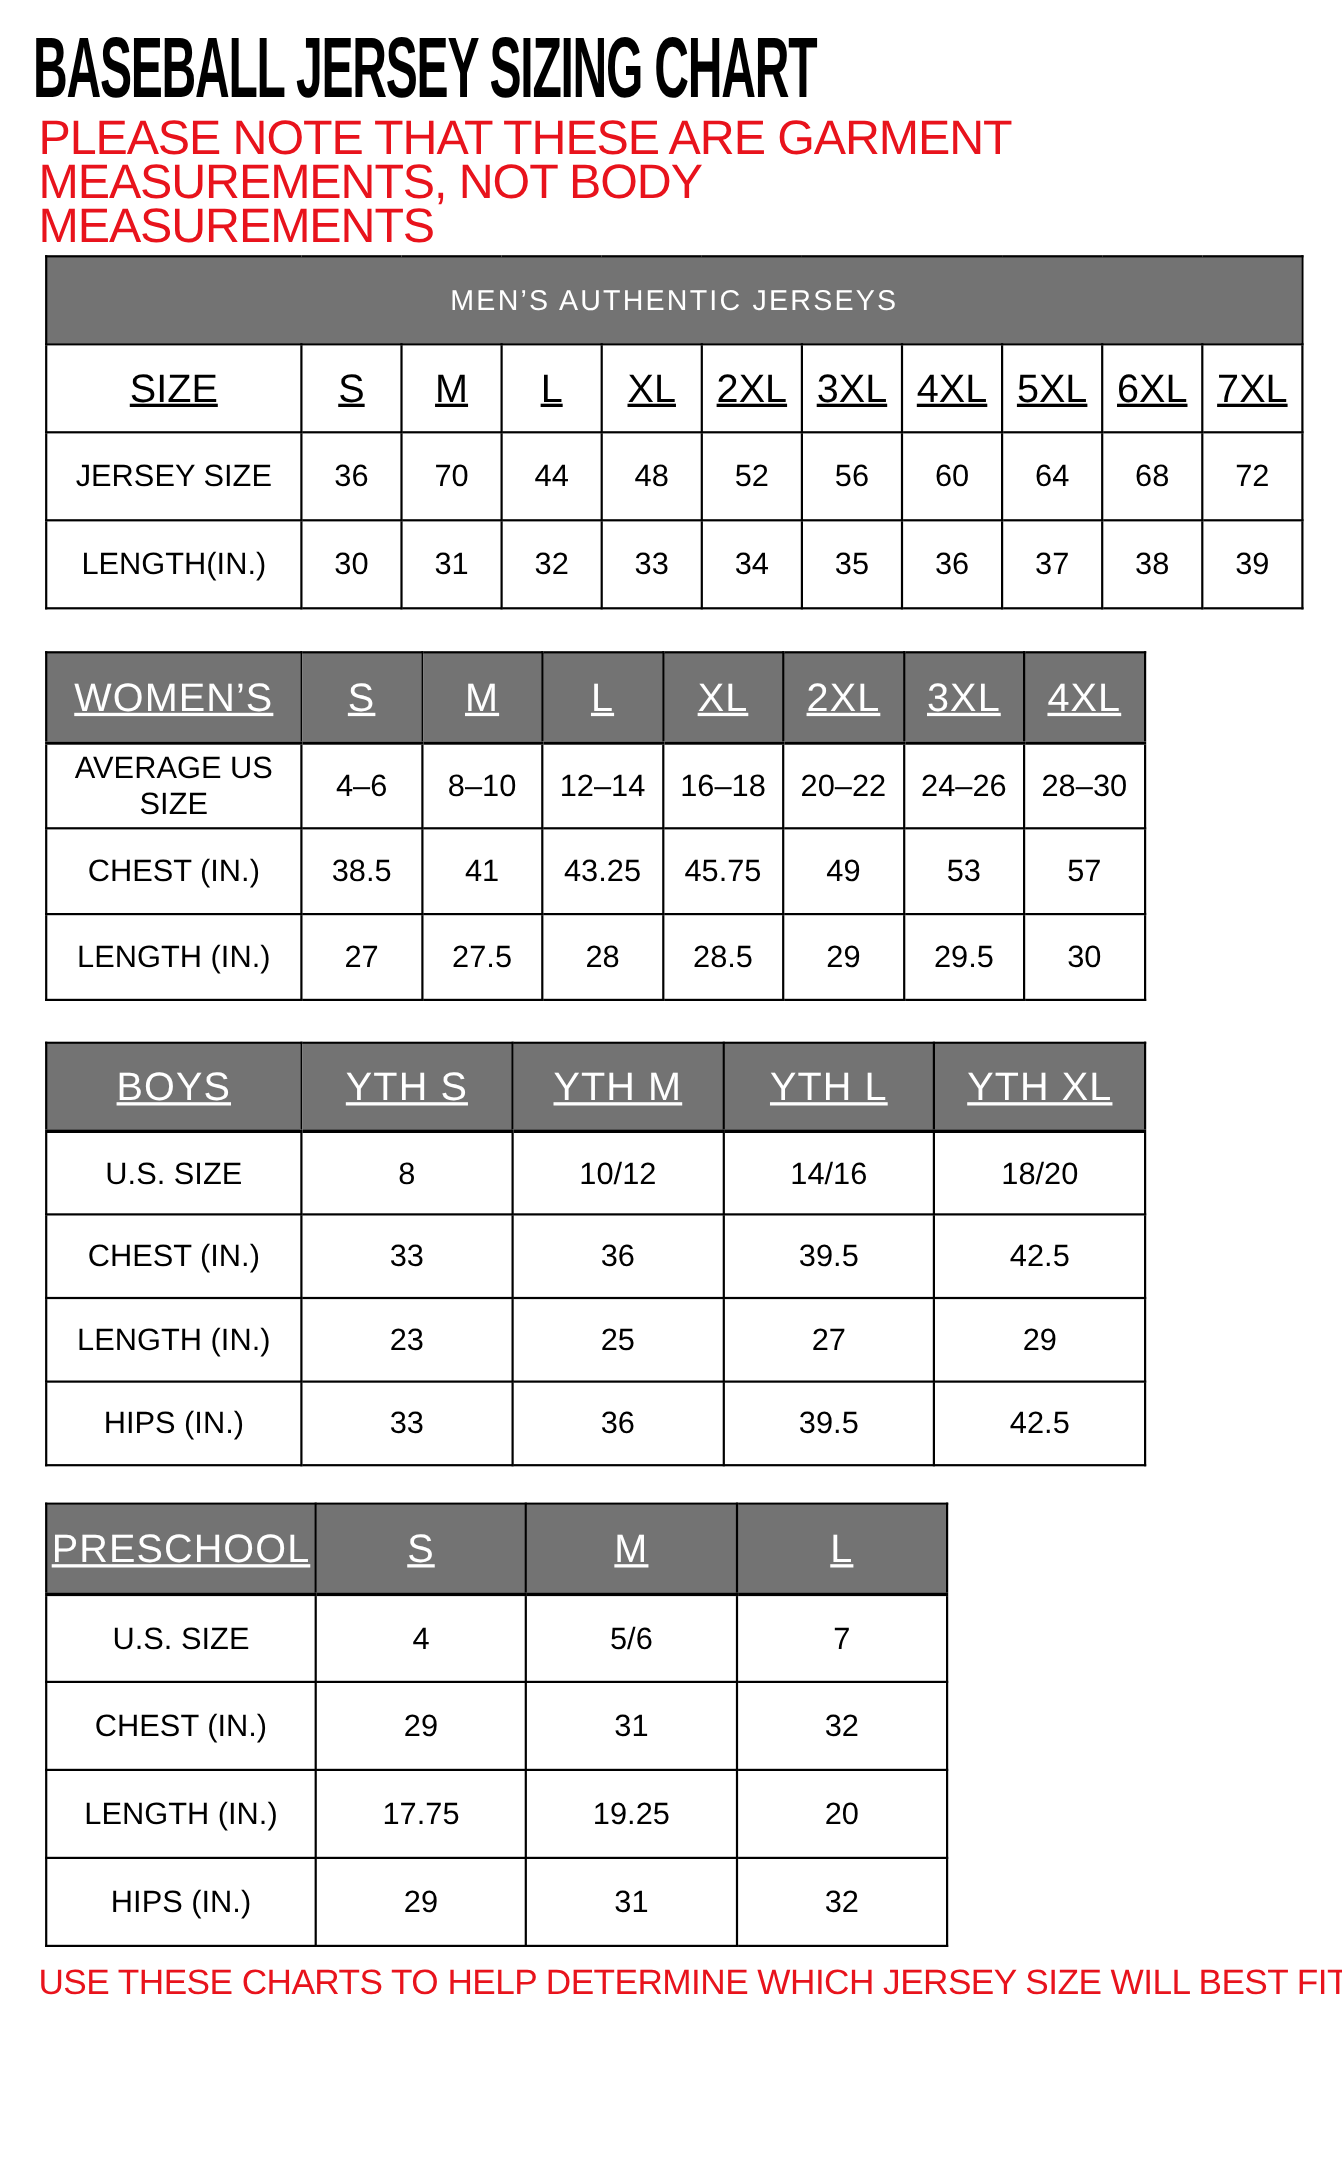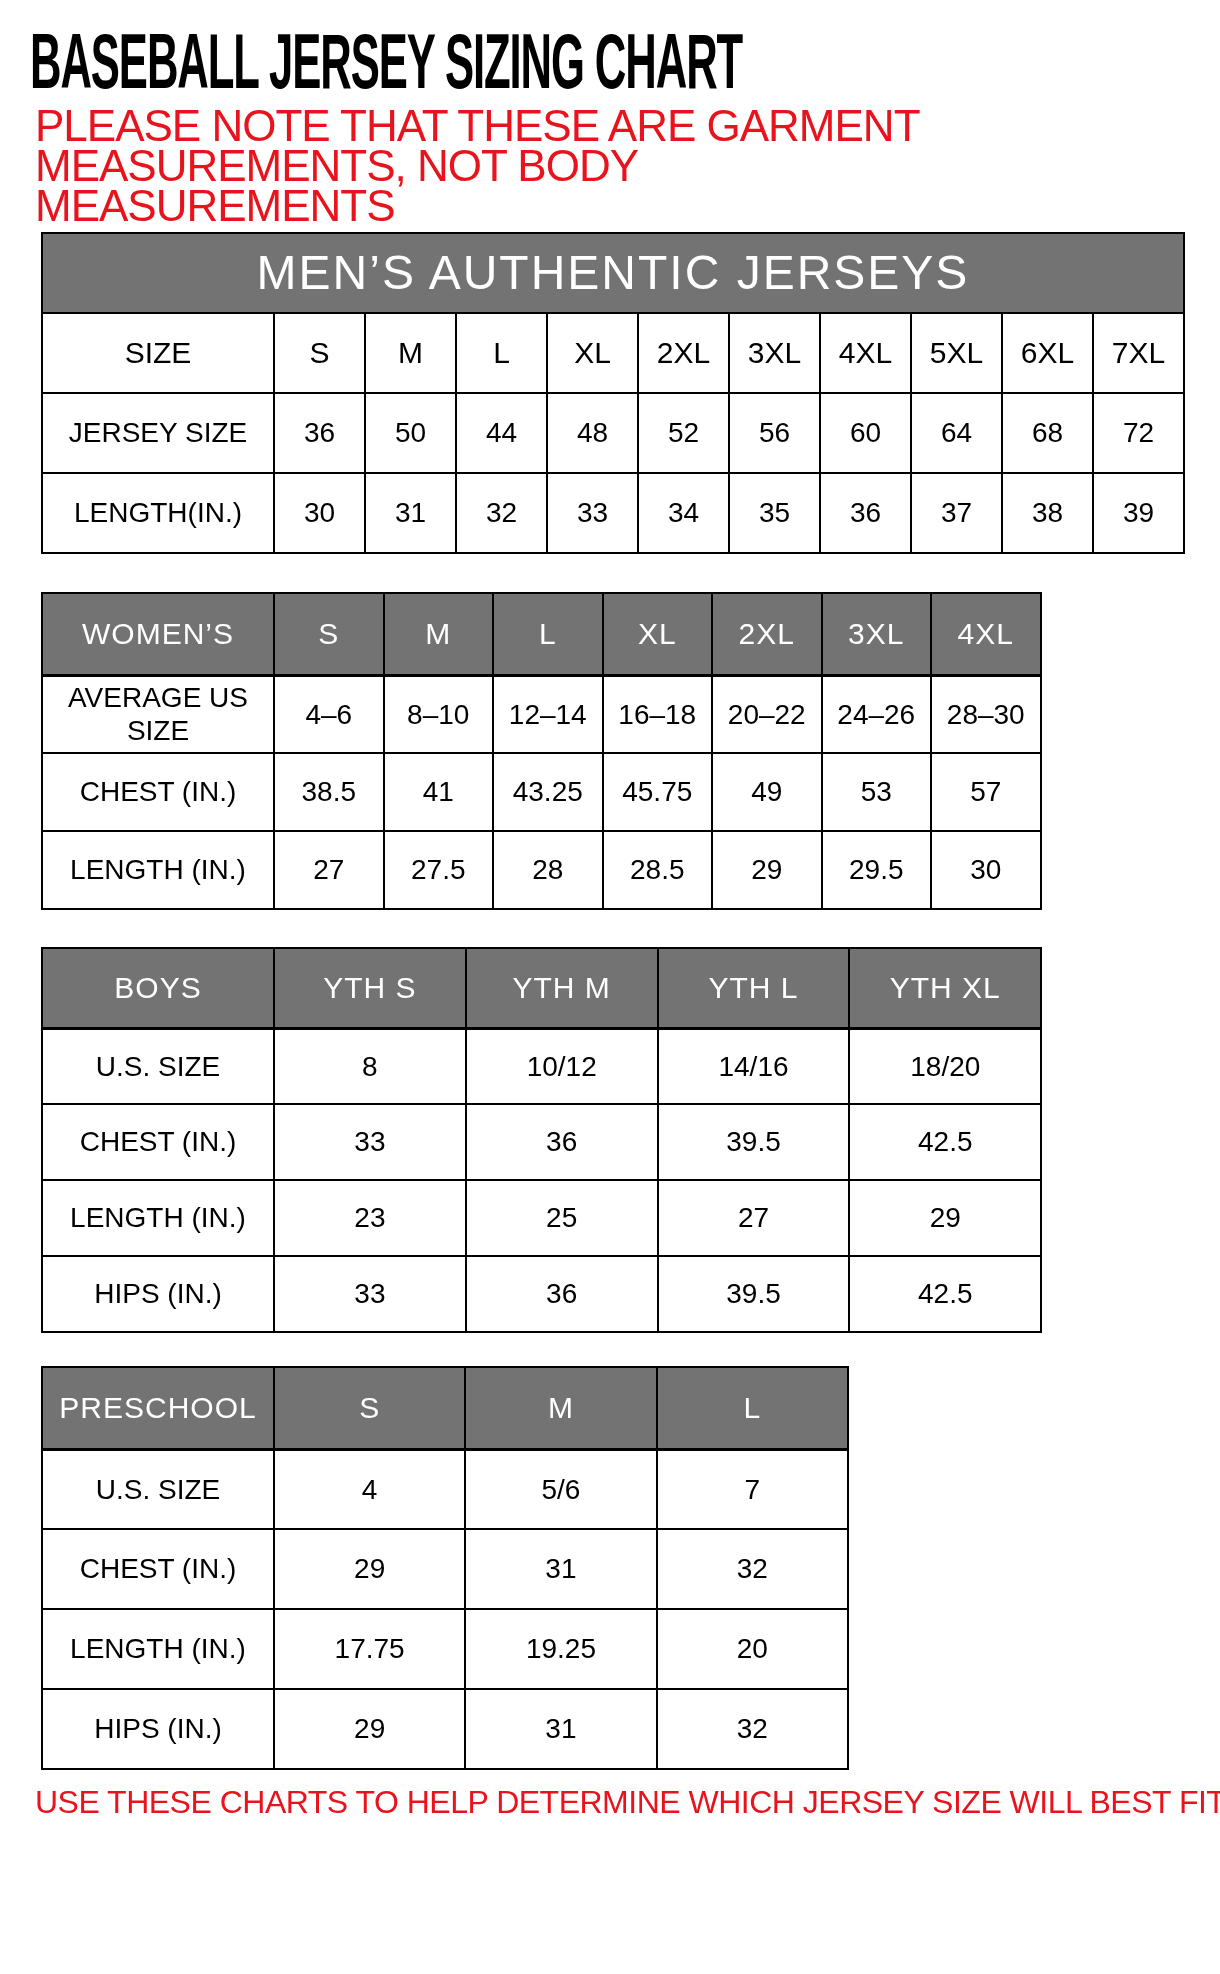--- a/index.html
+++ b/index.html
@@ -33,24 +33,24 @@
   }
   col.label-col { width:232px; }
   .mens      col.data-col { width:91px; }
   .womens    col.data-col { width:109.5px; }
   .boys      col.data-col { width:191.8px; }
   .preschool col.data-col { width:191.3px; }
 
   tr.title-row  { height:88px; }
   tr.title-row th {
     background:var(--gray); color:#fff;
-    font-size:48px; letter-spacing:2px;
+    font-size:26px; letter-spacing:2px;
     border-bottom:2px solid #000;
   }
-  tr.header-row th { font-size:30px; }
+  tr.header-row th { font-size:36px;text-decoration:underline; }
   .gray tr.header-row th {
     background:var(--gray); color:#fff;
     border-bottom:3px solid #000;
     letter-spacing:1px;
   }
   .mens      tr { height:80px; }
   .mens      tr.header-row { height:80px; }
   .womens    tr { height:78px; }
   .womens    tr.header-row { height:82px;margin-left:16px; }
   .boys      tr { height:76px; }
@@ -103,21 +103,21 @@
         <th>2XL</th>
         <th>3XL</th>
         <th>4XL</th>
         <th>5XL</th>
         <th>6XL</th>
         <th>7XL</th>
       </tr>
       <tr>
         <td>JERSEY SIZE</td>
         <td>36</td>
-        <td>50</td>
+        <td>70</td>
         <td>44</td>
         <td>48</td>
         <td>52</td>
         <td>56</td>
         <td>60</td>
         <td>64</td>
         <td>68</td>
         <td>72</td>
       </tr>
       <tr>

